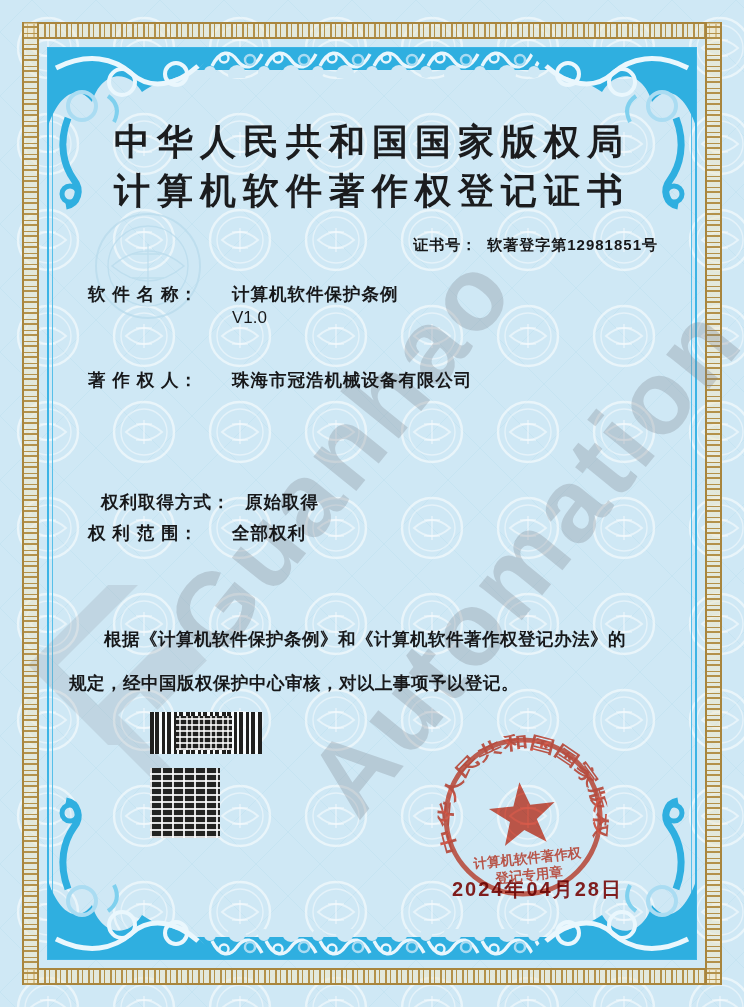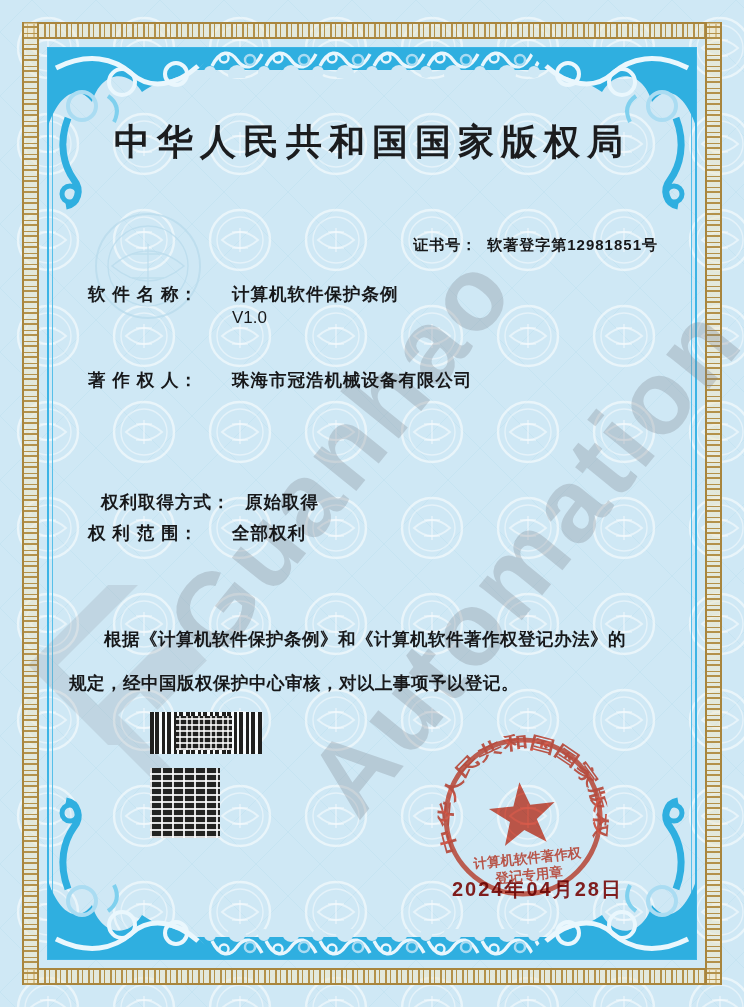--- a/index.html
+++ b/index.html
@@ -186,20 +186,21 @@
       <polygon points="10,120 90,40 120,40 40,120 120,200 90,200"></polygon>
       <polygon points="70,170 150,90 180,90 100,170 180,250 150,250"></polygon>
       <rect x="120" y="118" width="70" height="26" transform="rotate(-45 155 131)"></rect>
     </g>
   </svg>
 
   <div class="content">
 
     <div class="title">
       <div>中华人民共和国国家版权局</div>
+      <div>计算机软件著作权登记证书</div>
     </div>
 
     <div class="certno">
       <span class="lbl">证书号：</span><span>软著登字第12981851号</span>
     </div>
 
     <div class="row row0">
       <span class="lbl">软 件 名 称：</span><span class="val">计算机软件保护条例</span>
     </div>
     <div class="row0b">V1.0</div>

